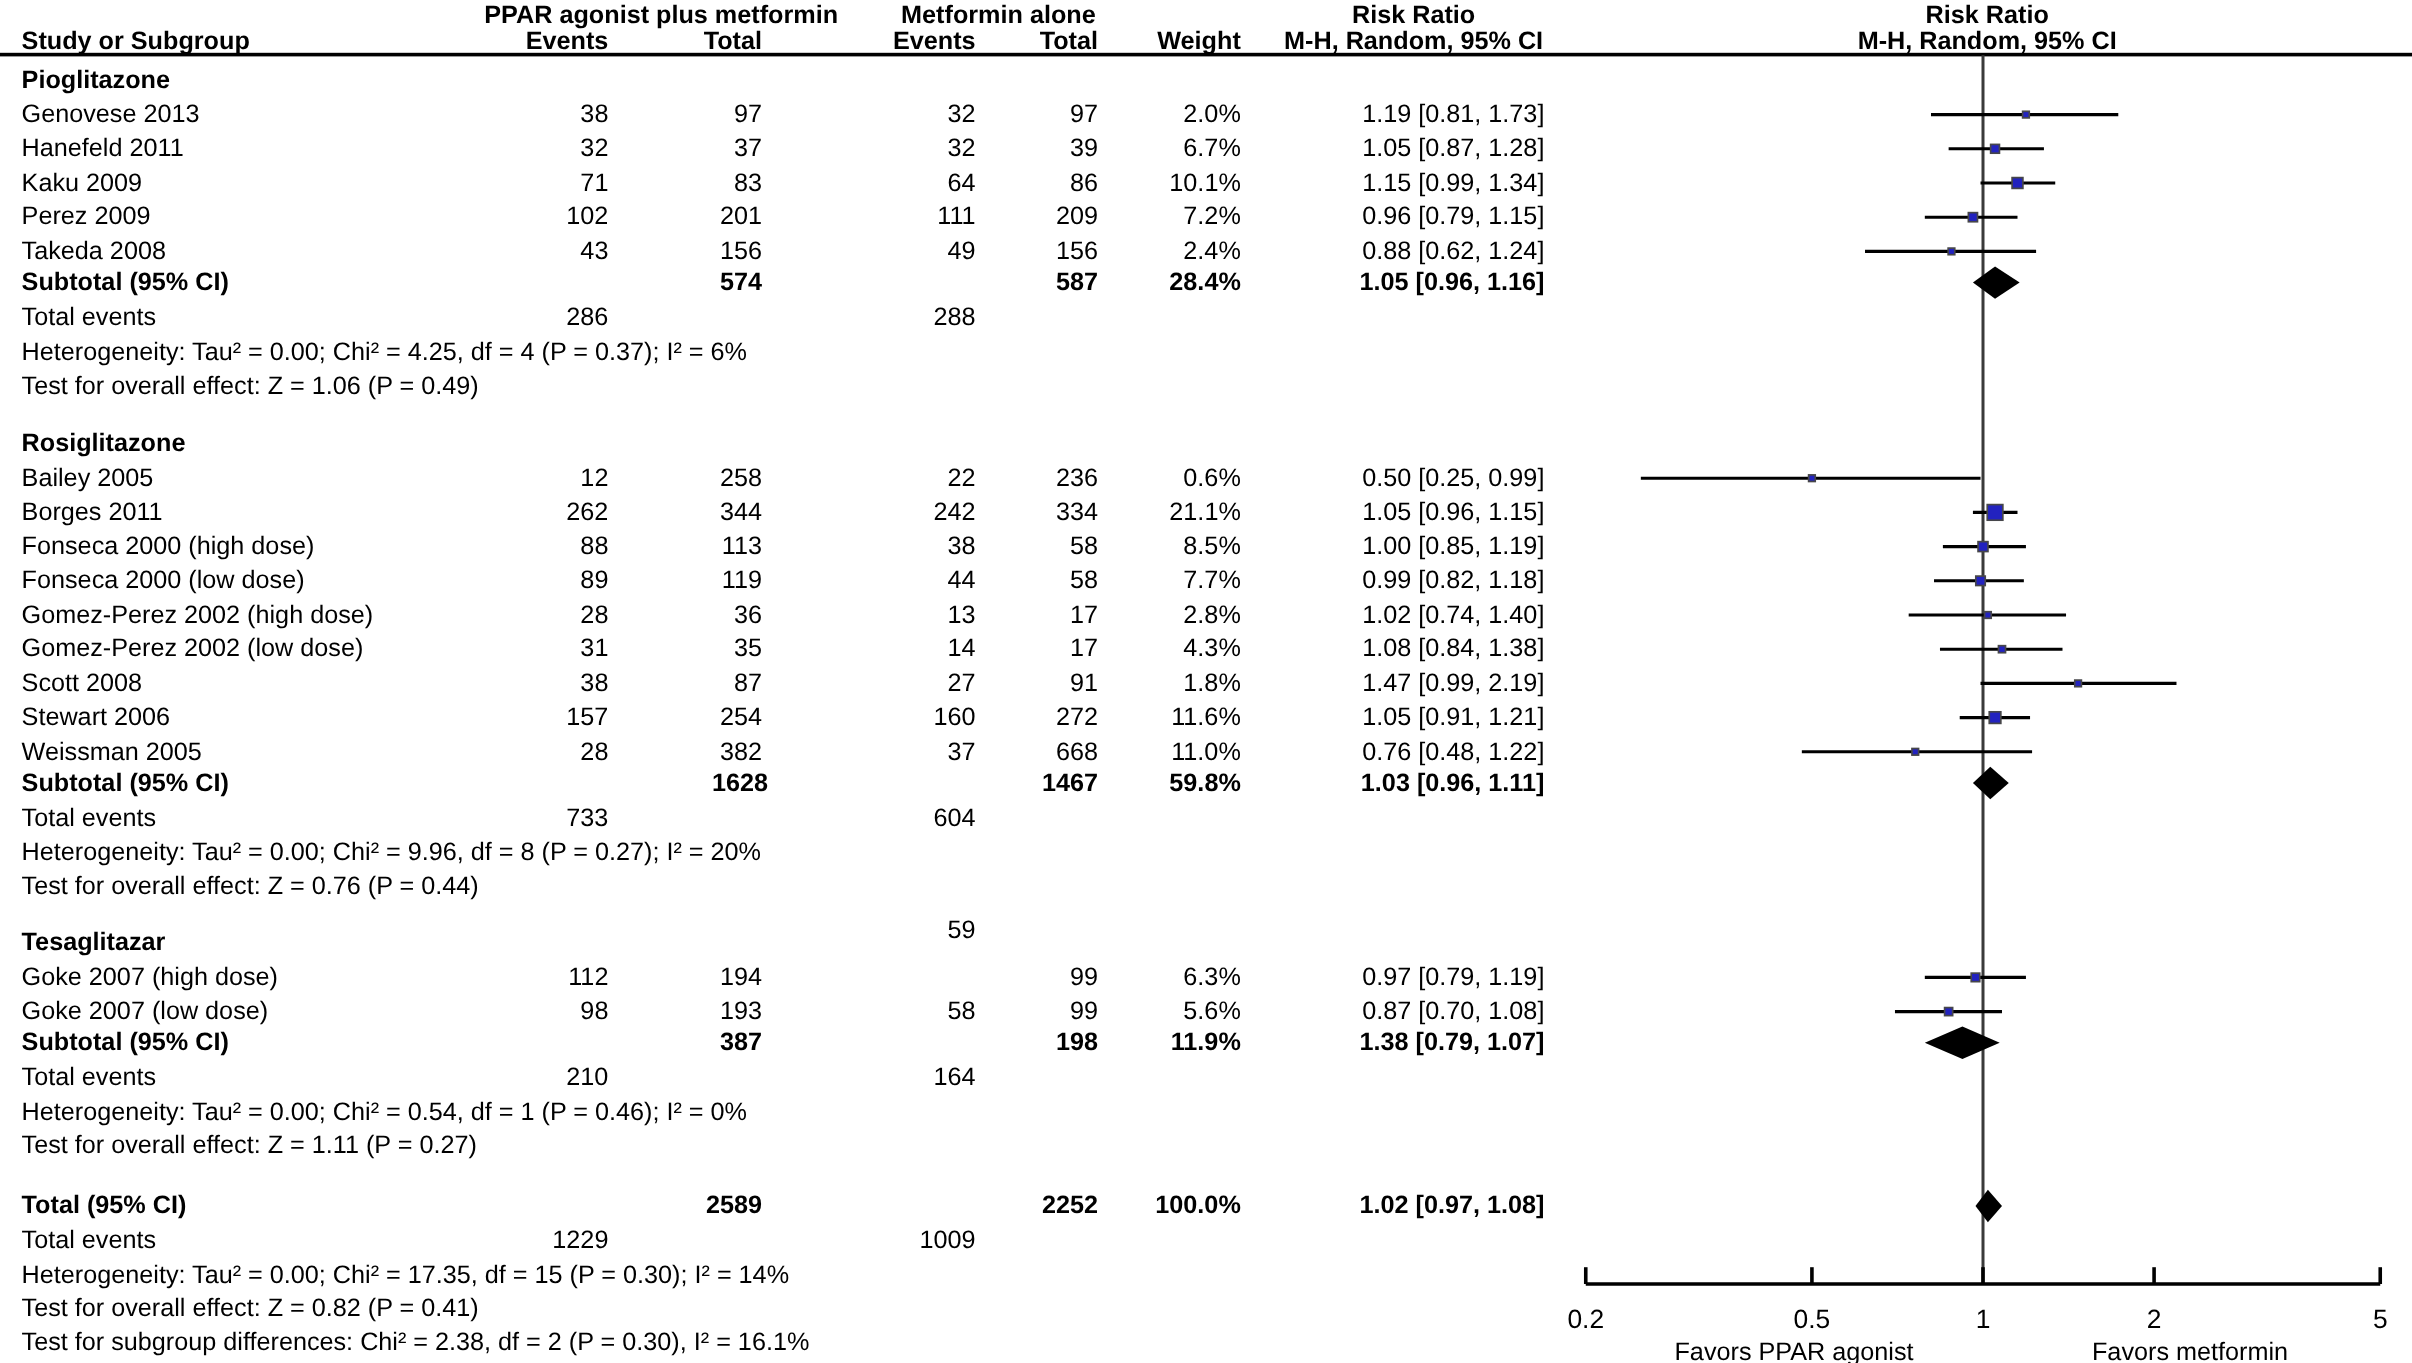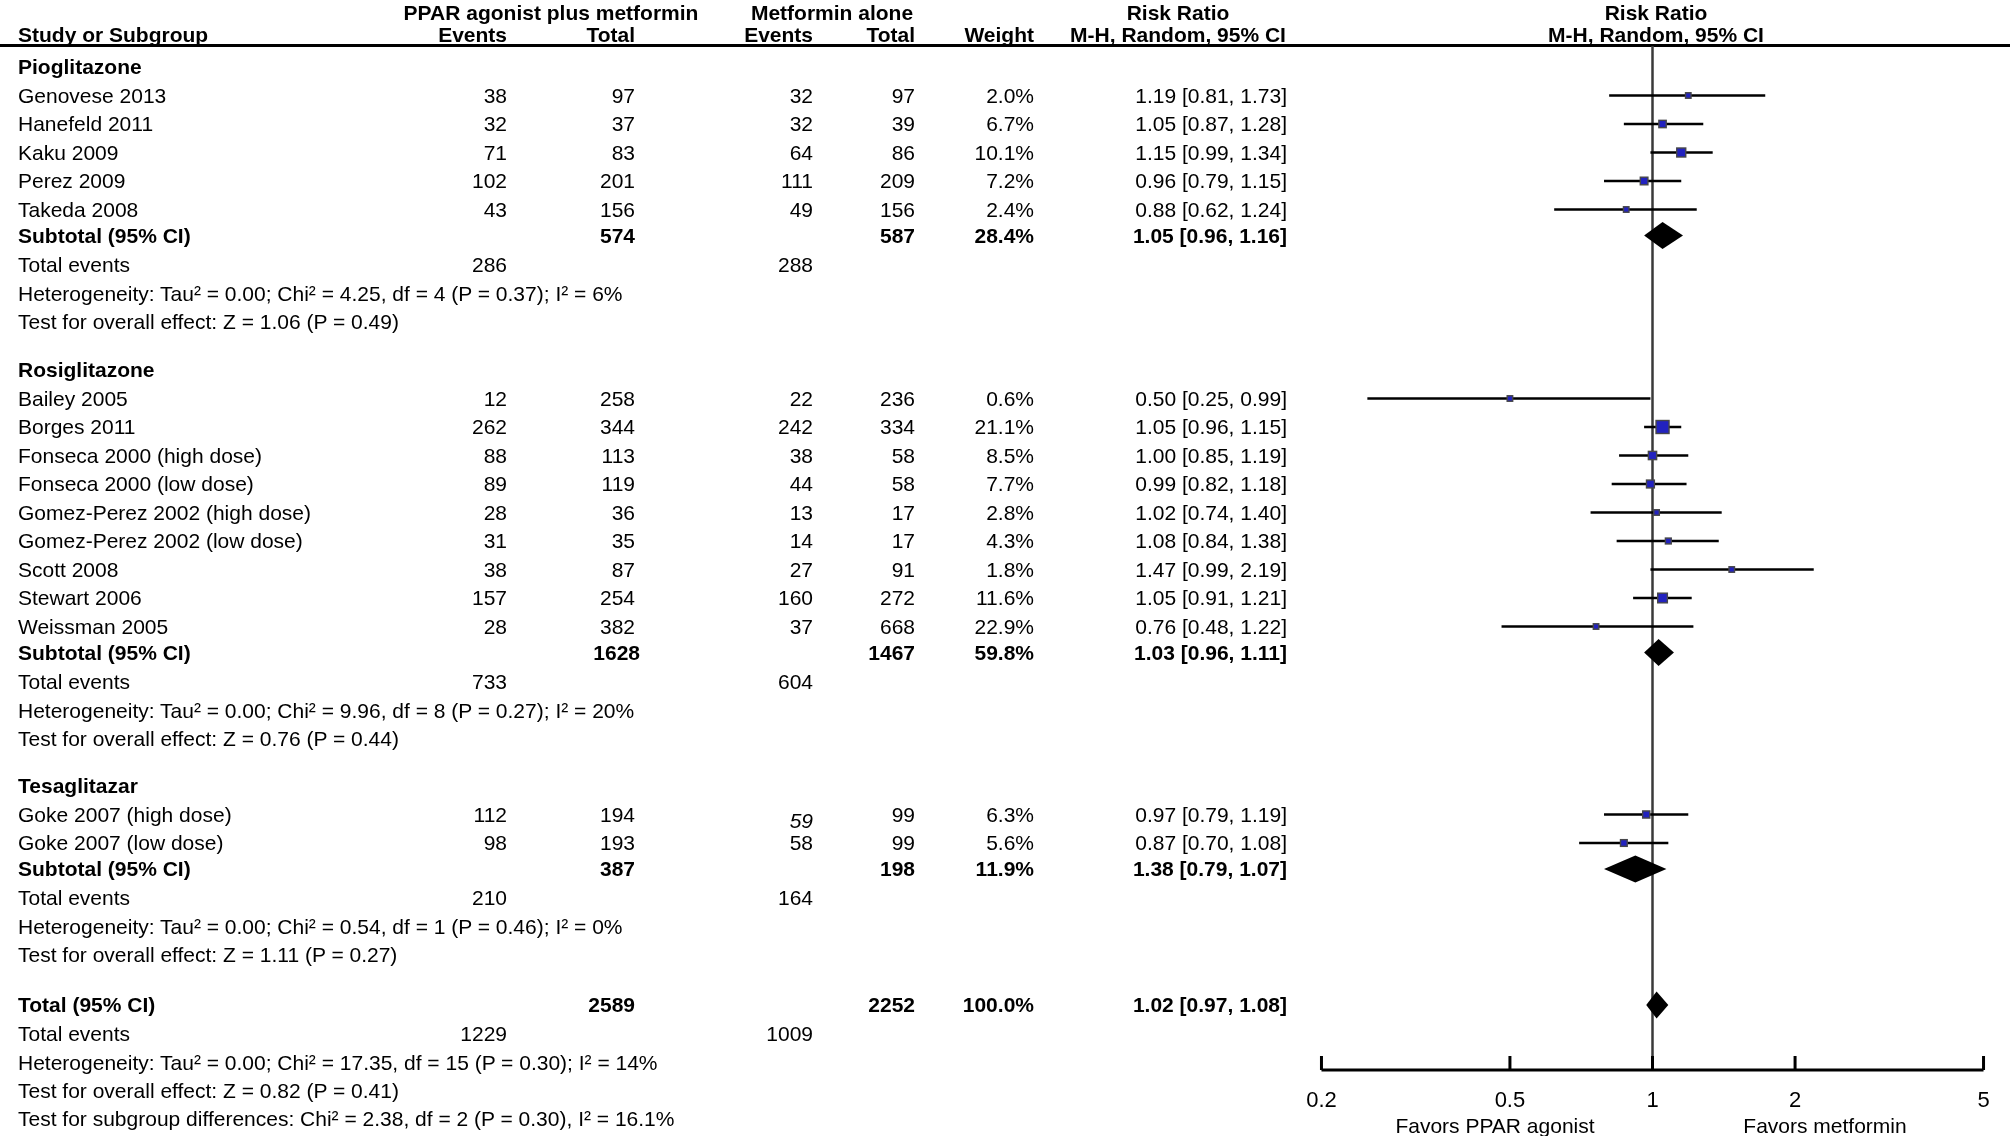--- a/index.html
+++ b/index.html
@@ -147,37 +147,37 @@
       <div class="cell r" style="left: 535px; top: 587px; width: 100px;">254</div>
       <div class="cell r" style="left: 713px; top: 587px; width: 100px;">160</div>
       <div class="cell r" style="left: 815px; top: 587px; width: 100px;">272</div>
       <div class="cell r" style="left: 934px; top: 587px; width: 100px;">11.6%</div>
       <div class="cell r" style="left: 1057px; top: 587px; width: 230px;">1.05 [0.91, 1.21]</div>
       <div class="cell" style="left: 18px; top: 615.5px; width: 380px;">Weissman 2005</div>
       <div class="cell r" style="left: 407px; top: 615.5px; width: 100px;">28</div>
       <div class="cell r" style="left: 535px; top: 615.5px; width: 100px;">382</div>
       <div class="cell r" style="left: 713px; top: 615.5px; width: 100px;">37</div>
       <div class="cell r" style="left: 815px; top: 615.5px; width: 100px;">668</div>
-      <div class="cell r" style="left: 934px; top: 615.5px; width: 100px;">22.9%</div>
+      <div class="cell r" style="left: 934px; top: 615.5px; width: 100px;">11.0%</div>
       <div class="cell r" style="left: 1057px; top: 615.5px; width: 230px;">0.76 [0.48, 1.22]</div>
       <div class="cell b" style="left: 18px; top: 641.5px; width: 380px;">Subtotal (95% CI)</div>
       <div class="cell b r" style="left: 540px; top: 641.5px; width: 100px;">1628</div>
       <div class="cell b r" style="left: 815px; top: 641.5px; width: 100px;">1467</div>
       <div class="cell b r" style="left: 934px; top: 641.5px; width: 100px;">59.8%</div>
       <div class="cell b r" style="left: 1057px; top: 641.5px; width: 230px;">1.03 [0.96, 1.11]</div>
       <div class="cell" style="left: 18px; top: 670.5px; width: 380px;">Total events</div>
       <div class="cell r" style="left: 407px; top: 670.5px; width: 100px;">733</div>
       <div class="cell r" style="left: 713px; top: 670.5px; width: 100px;">604</div>
       <div class="cell" style="left: 18px; top: 699.5px; width: 380px;">Heterogeneity: Tau² = 0.00; Chi² = 9.96, df = 8 (P = 0.27); I² = 20%</div>
       <div class="cell" style="left: 18px; top: 727.5px; width: 380px;">Test for overall effect: Z = 0.76 (P = 0.44)</div>
       <div class="cell b" style="left: 18px; top: 775px; width: 380px;">Tesaglitazar</div>
       <div class="cell" style="left: 18px; top: 803.5px; width: 380px;">Goke 2007 (high dose)</div>
       <div class="cell r" style="left: 407px; top: 803.5px; width: 100px;">112</div>
       <div class="cell r" style="left: 535px; top: 803.5px; width: 100px;">194</div>
-      <div class="cell r" style="left: 713px; top: 810px; width: 100px; font-style: italic;">59</div>
+      <div class="cell r" style="left: 713px; top: 765px; width: 100px;">59</div>
       <div class="cell r" style="left: 815px; top: 803.5px; width: 100px;">99</div>
       <div class="cell r" style="left: 934px; top: 803.5px; width: 100px;">6.3%</div>
       <div class="cell r" style="left: 1057px; top: 803.5px; width: 230px;">0.97 [0.79, 1.19]</div>
       <div class="cell" style="left: 18px; top: 832px; width: 380px;">Goke 2007 (low dose)</div>
       <div class="cell r" style="left: 407px; top: 832px; width: 100px;">98</div>
       <div class="cell r" style="left: 535px; top: 832px; width: 100px;">193</div>
       <div class="cell r" style="left: 713px; top: 832px; width: 100px;">58</div>
       <div class="cell r" style="left: 815px; top: 832px; width: 100px;">99</div>
       <div class="cell r" style="left: 934px; top: 832px; width: 100px;">5.6%</div>
       <div class="cell r" style="left: 1057px; top: 832px; width: 230px;">0.87 [0.70, 1.08]</div>

